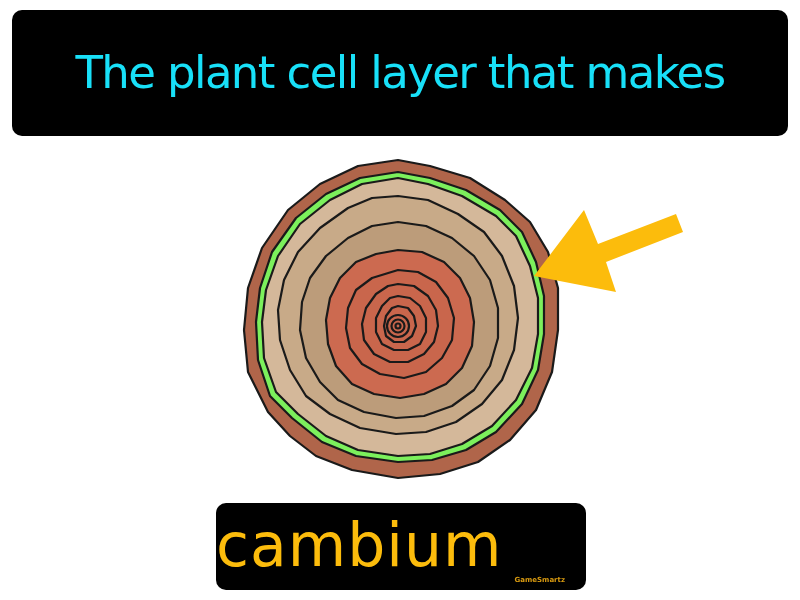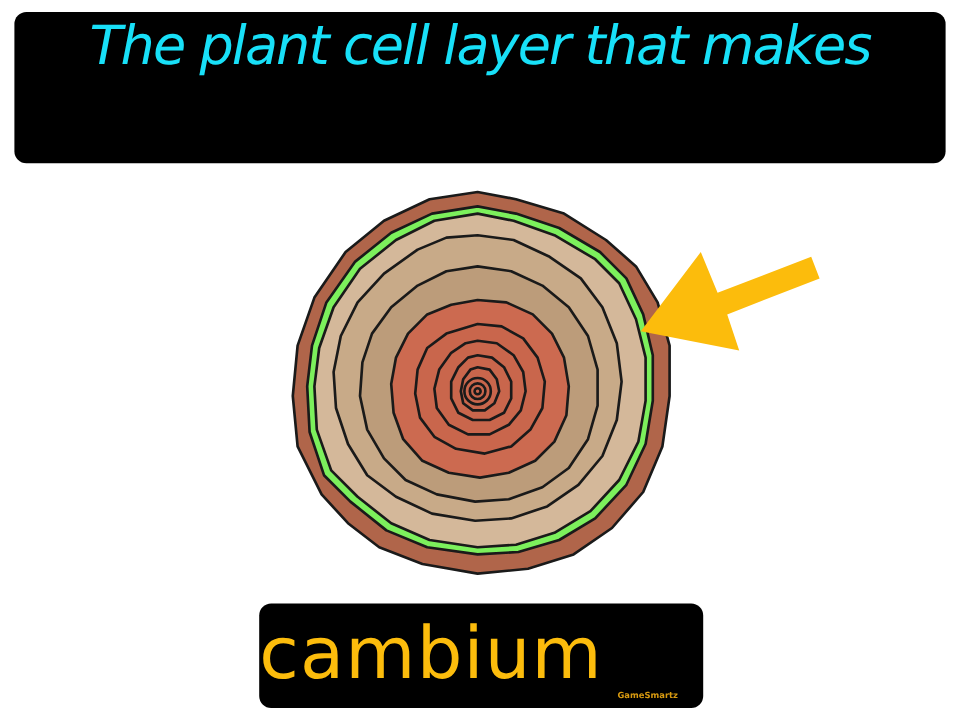--- a/index.html
+++ b/index.html
@@ -1,20 +1,20 @@
 <!DOCTYPE html>
 <html><head>
   <meta charset="utf-8">
   <style>
     html, body { margin: 0; padding: 0; background: #ffffff; }
     body { width: 800px; height: 600px; position: relative; overflow: hidden; font-family: "DejaVu Sans", "Liberation Sans", sans-serif; }
     .definition-box {
       position: absolute; left: 12px; top: 10px; width: 776px; height: 126px;
       background: #000; border-radius: 10px;
-      display: flex; flex-direction: column; align-items: center; justify-content: flex-start; font-style: italic;
+      display: flex; flex-direction: column; align-items: center; justify-content: center;
     }
     .definition-line {
       color: #18e0f8; font-size: 45px; line-height: 56px; letter-spacing: -1.6px;
       white-space: nowrap; font-family: "DejaVu Sans", sans-serif;
     }
     .term-box {
       position: absolute; left: 216px; top: 503px; width: 370px; height: 87px;
       background: #000; border-radius: 10px;
     }
     .term-word {

